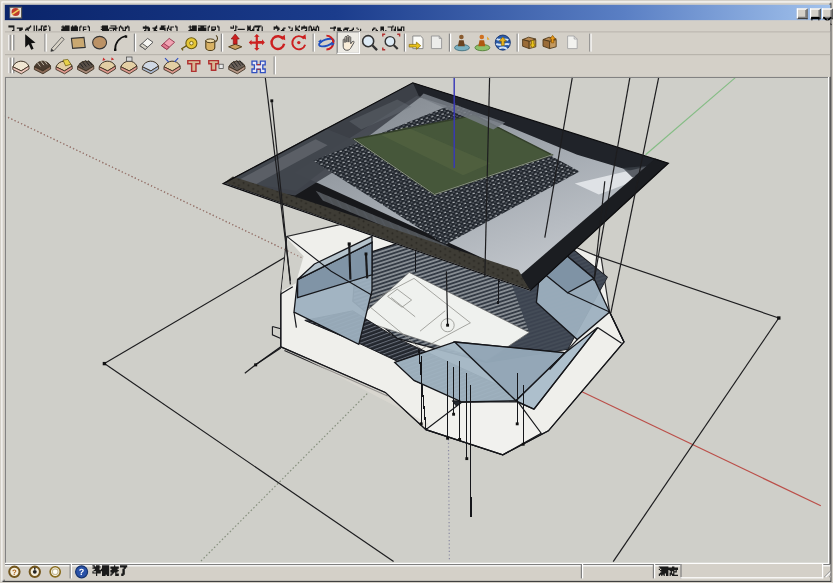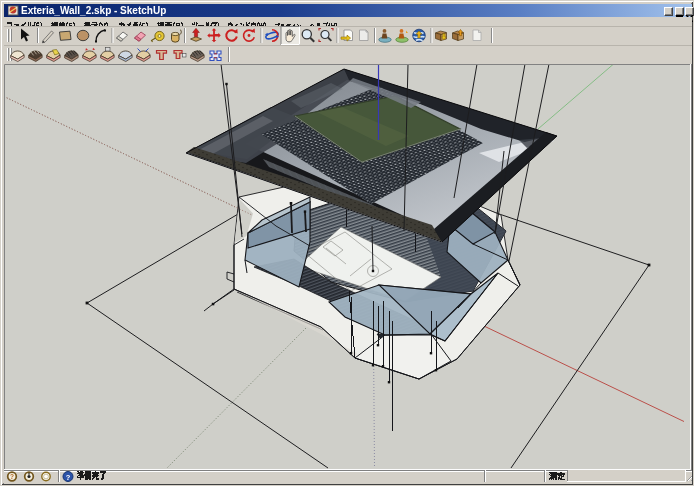--- a/index.html
+++ b/index.html
@@ -19,21 +19,20 @@
 #vp{position:absolute;left:3px;top:63px;width:687px;height:406px;}
 #status{position:absolute;left:3px;top:469px;width:688px;height:14px;background:#d4d0c8;}
 </style></head><body>
 <div id="win">
 <div id="title">
  <svg style="position:absolute;left:4px;top:1px" width="11" height="11" viewBox="0 0 11 11">
   <rect x="0" y="1" width="10" height="9" fill="#e8e4dc" stroke="#555"></rect>
   <circle cx="5" cy="5" r="3.4" fill="#c03a2b"></circle>
         <path d="M2 7l6-4" stroke="#f2d060" stroke-width="1.2" fill="none"></path>
  </svg>
- <span class="txt">Exteria_Wall_2.skp - SketchUp</span>
  <div class="tbtn" style="left:660px"><svg width="7" height="7">
           <rect x="0" y="5" width="5" height="2" fill="#000"></rect>
         </svg></div>
  <div class="tbtn" style="left:670.5px"><svg width="7" height="7">
           <rect x="0.5" y="0.5" width="6" height="6" fill="none" stroke="#000"></rect>
           <rect x="0" y="0" width="7" height="2" fill="#000"></rect>
         </svg></div>
  <div class="tbtn" style="left:681px"><svg width="7" height="7">
           <path d="M0 0l7 7M7 0l-7 7" stroke="#000" stroke-width="1.4"></path>
         </svg></div>

